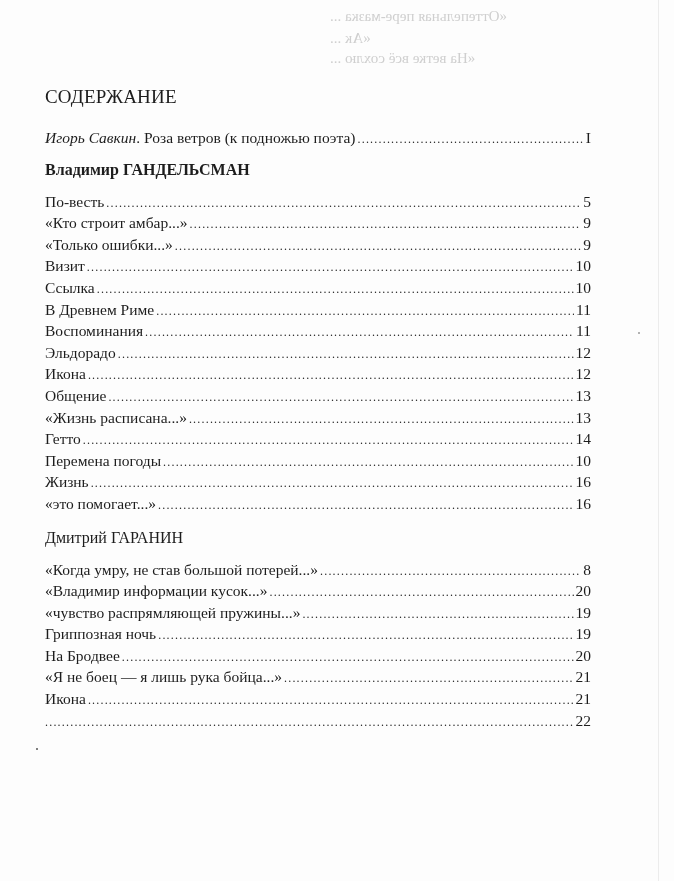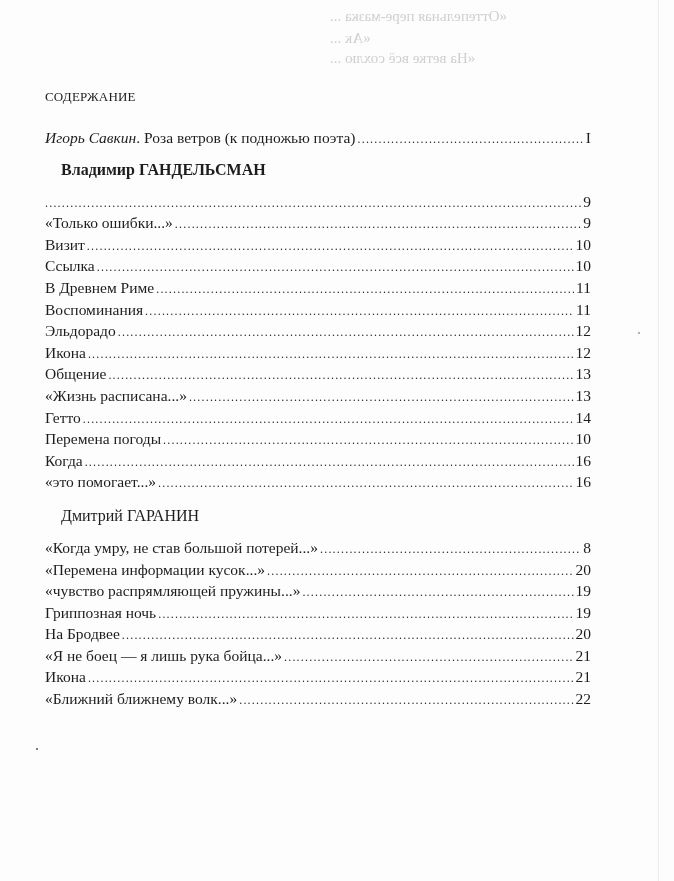--- a/index.html
+++ b/index.html
@@ -14,42 +14,42 @@
       position: absolute; color: #cfcfcf; font-size: 15px;
       transform: scaleX(-1); white-space: nowrap;
       font-family: "Liberation Serif", serif;
     }
     .page-edge {
       position: absolute; left: 658px; top: 0; width: 1px; height: 881px;
       background: #ececec;
     }
     .toc { position: absolute; left: 45px; top: 84px; width: 546px; }
     .toc-title {
-      font-size: 13px; letter-spacing: 0.2px; margin: 0 0 18px 0;
+      font-size: 19px; letter-spacing: 0.2px; margin: 0 0 18px 0;
       font-family: "Liberation Serif", serif; font-weight: normal;
       line-height: 26px;
     }
     .row {
       display: flex; align-items: baseline;
       font-size: 15.5px; line-height: 19.6px;
       font-family: "Liberation Serif", serif;
       justify-content: flex-end;
     }
     .row .t { white-space: nowrap; padding-right: 2px; }
     .row .t i { font-style: italic; }
     .row .dots {
       flex: 1; overflow: hidden; white-space: nowrap;
       color: #2a2a2a; letter-spacing: 1.2px; font-size: 12px;
     }
     .row .dots::before {
       content: "................................................................................................................................................................................................";
     }
     .row .p { white-space: nowrap; padding-left: 2px; }
     .author {
-      font-size: 16px; line-height: 20px; margin: 12px 0 12px 16px;
+      font-size: 16px; line-height: 20px; margin: 12px 0 12px 0;
       font-family: "Liberation Serif", serif;
     }
     .author.bold { font-weight: bold; }
     .section { }
     .stray {
       position: absolute; width: 2px; height: 2px; background: #555; border-radius: 50%;
     }
   </style>
 </head>
 <body>
@@ -65,23 +65,29 @@
 
   <div class="row">
     <span class="t"><i>Игорь Савкин</i><span>. Роза ветров (к подножью поэта)</span></span>
     <span class="dots"></span>
     <span class="p">I</span>
   </div>
 
   <div id="sections">
       <div class="section">
         <div class="author bold" style="margin-top: 10px;">Владимир ГАНДЕЛЬСМАН</div>
+        <div class="row">
+          <span class="t">По-весть</span>
+          <span class="dots"></span>
+          <span class="p">5</span>
+        </div>
       </div>
       <div class="section">
         <div class="row">
+          <span class="t">«Кто строит амбар...»</span>
           <span class="dots"></span>
           <span class="p">9</span>
         </div>
         <div class="row">
           <span class="t">«Только ошибки...»</span>
           <span class="dots"></span>
           <span class="p">9</span>
         </div>
         <div class="row">
           <span class="t">Визит</span>
@@ -127,39 +133,39 @@
           <span class="t">Гетто</span>
           <span class="dots"></span>
           <span class="p">14</span>
         </div>
         <div class="row">
           <span class="t">Перемена погоды</span>
           <span class="dots"></span>
           <span class="p">10</span>
         </div>
         <div class="row">
-          <span class="t">Когда</span>
+          <span class="t">Жизнь</span>
           <span class="dots"></span>
           <span class="p">16</span>
         </div>
         <div class="row">
           <span class="t">«это помогает...»</span>
           <span class="dots"></span>
           <span class="p">16</span>
         </div>
       </div>
       <div class="section">
         <div class="author">Дмитрий ГАРАНИН</div>
         <div class="row">
           <span class="t">«Когда умру, не став большой потерей...»</span>
           <span class="dots"></span>
           <span class="p">8</span>
         </div>
         <div class="row">
-          <span class="t">«Перемена информации кусок...»</span>
+          <span class="t">«Владимир информации кусок...»</span>
           <span class="dots"></span>
           <span class="p">20</span>
         </div>
         <div class="row">
           <span class="t">«чувство распрямляющей пружины...»</span>
           <span class="dots"></span>
           <span class="p">19</span>
         </div>
         <div class="row">
           <span class="t">Гриппозная ночь</span>
@@ -175,21 +181,20 @@
           <span class="t">«Я не боец — я лишь рука бойца...»</span>
           <span class="dots"></span>
           <span class="p">21</span>
         </div>
         <div class="row">
           <span class="t">Икона</span>
           <span class="dots"></span>
           <span class="p">21</span>
         </div>
         <div class="row">
-          <span class="t">«Ближний ближнему волк...»</span>
           <span class="dots"></span>
           <span class="p">22</span>
         </div>
       </div>
     </div>
 </div>
 
 <span class="stray" style="left:36px; top:748px;"></span>
 <span class="stray" style="left:638px; top:332px; background:#999;"></span>
 

